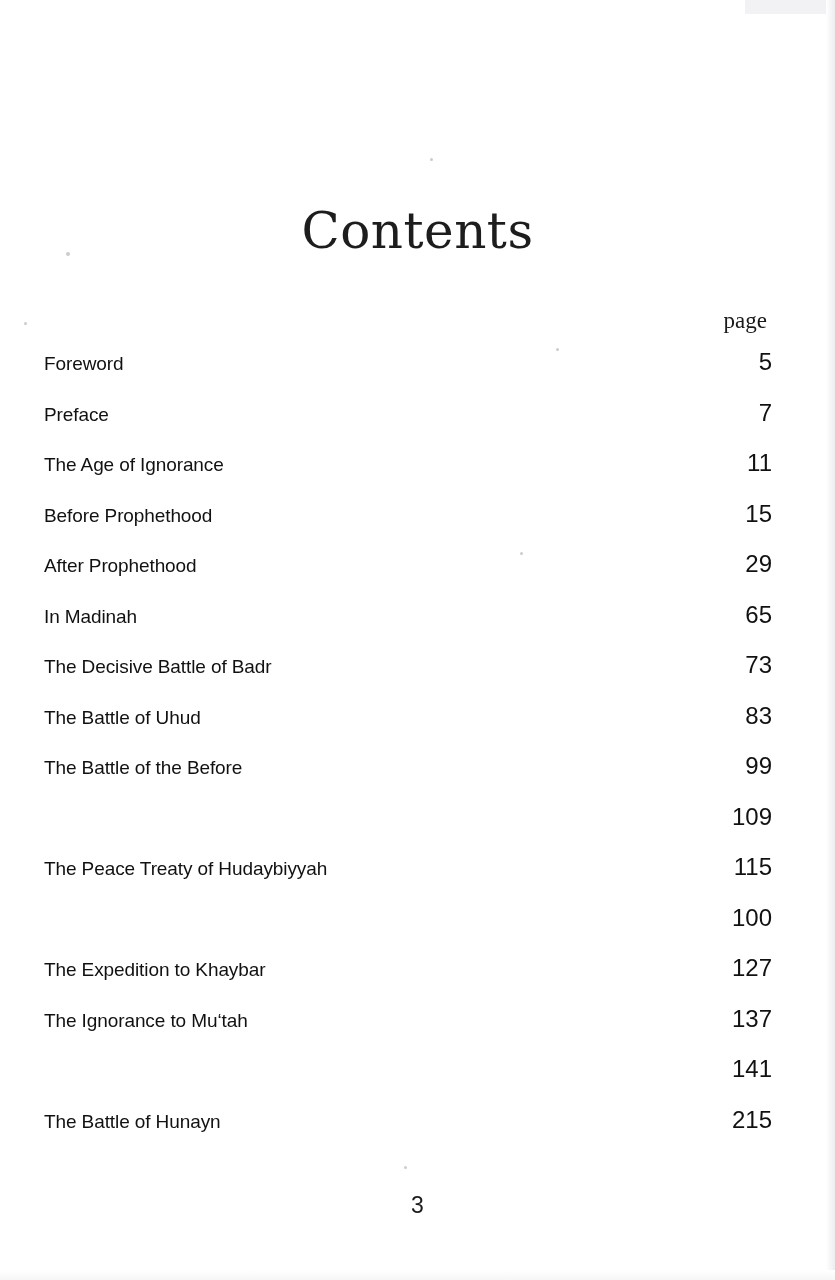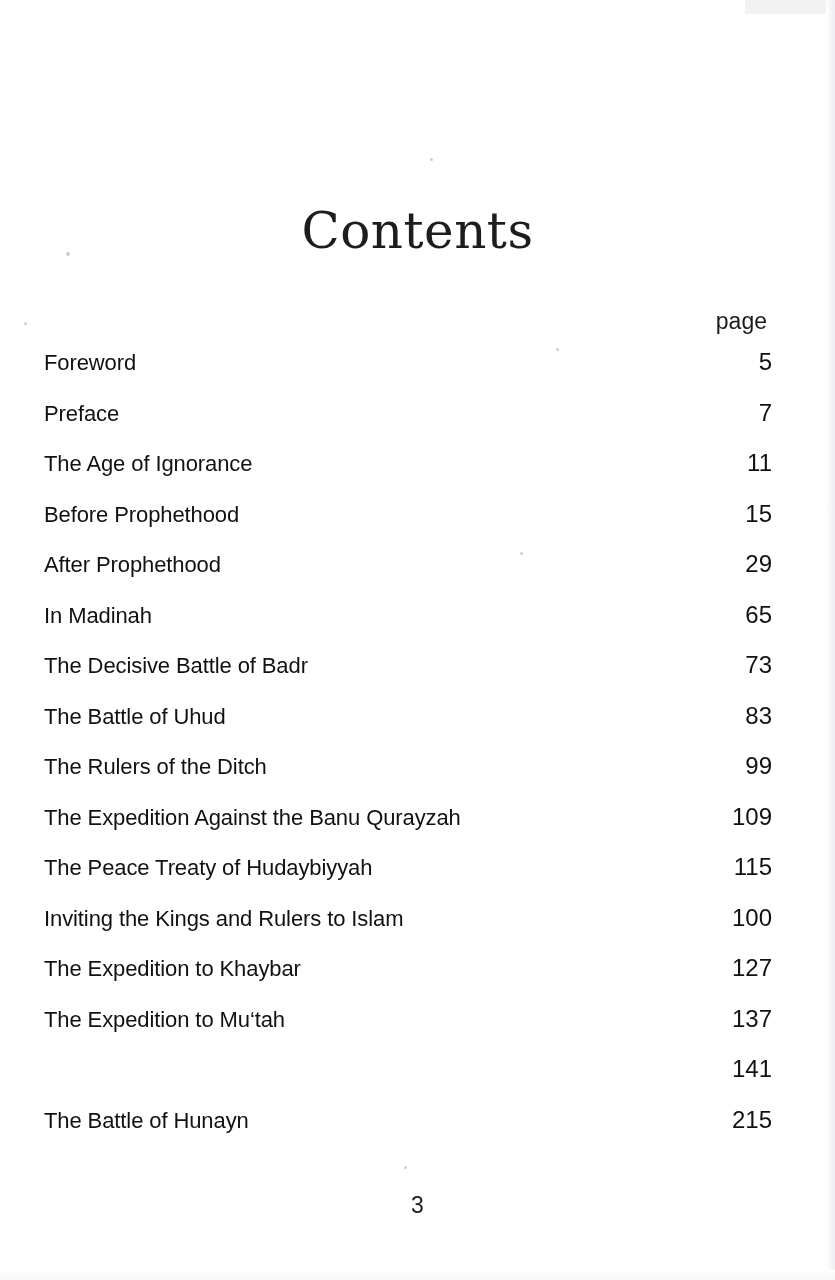--- a/index.html
+++ b/index.html
@@ -65,38 +65,38 @@
     letter-spacing: 0.5px;
     color: #1d1d1d;
   }
 
   .page-word {
     position: absolute;
     top: 308px;
     right: 68px;
     font-size: 23px;
     color: #1a1a1a;
-    font-family: Liberation Sans, sans-serif;
+    font-family: Liberation Serif, serif;
   }
 
   .toc {
     position: absolute;
     top: 348px;
     left: 44px;
     width: 728px;
   }
 
   .toc-row {
     display: flex;
     align-items: baseline;
     height: 50.5px;
   }
 
   .toc-title {
-    font-size: 22px;
+    font-size: 19px;
     color: #111111;
     white-space: nowrap;
     letter-spacing: -0.1px;
   }
 
   .leader {
     flex: 1 1 auto;
     margin: 0 10px 0 12px;
     position: relative;
     height: 1px;
@@ -196,51 +196,49 @@
       <span class="toc-page">73</span>
     </div>
 
     <div class="toc-row">
       <span class="toc-title">The Battle of Uhud</span>
       <span class="leader"></span>
       <span class="toc-page">83</span>
     </div>
 
     <div class="toc-row">
-      <span class="toc-title">The Rulers of the Ditch</span>
+      <span class="toc-title">The Battle of the Before</span>
       <span class="leader"></span>
       <span class="toc-page">99</span>
     </div>
 
     <div class="toc-row">
-      <span class="toc-title">The Expedition Against the Banu Qurayzah</span>
       <span class="leader"></span>
       <span class="toc-page">109</span>
     </div>
 
     <div class="toc-row">
       <span class="toc-title">The Peace Treaty of Hudaybiyyah</span>
       <span class="leader"></span>
       <span class="toc-page">115</span>
     </div>
 
     <div class="toc-row">
-      <span class="toc-title">Inviting the Kings and Rulers to Islam</span>
       <span class="leader"></span>
       <span class="toc-page">100</span>
     </div>
 
     <div class="toc-row">
       <span class="toc-title">The Expedition to Khaybar</span>
       <span class="leader"></span>
       <span class="toc-page">127</span>
     </div>
 
     <div class="toc-row">
-      <span class="toc-title">The Expedition to Mu‘tah</span>
+      <span class="toc-title">The Ignorance to Mu‘tah</span>
       <span class="leader"></span>
       <span class="toc-page">137</span>
     </div>
 
     <div class="toc-row">
       <span class="leader"></span>
       <span class="toc-page">141</span>
     </div>
 
     <div class="toc-row">

